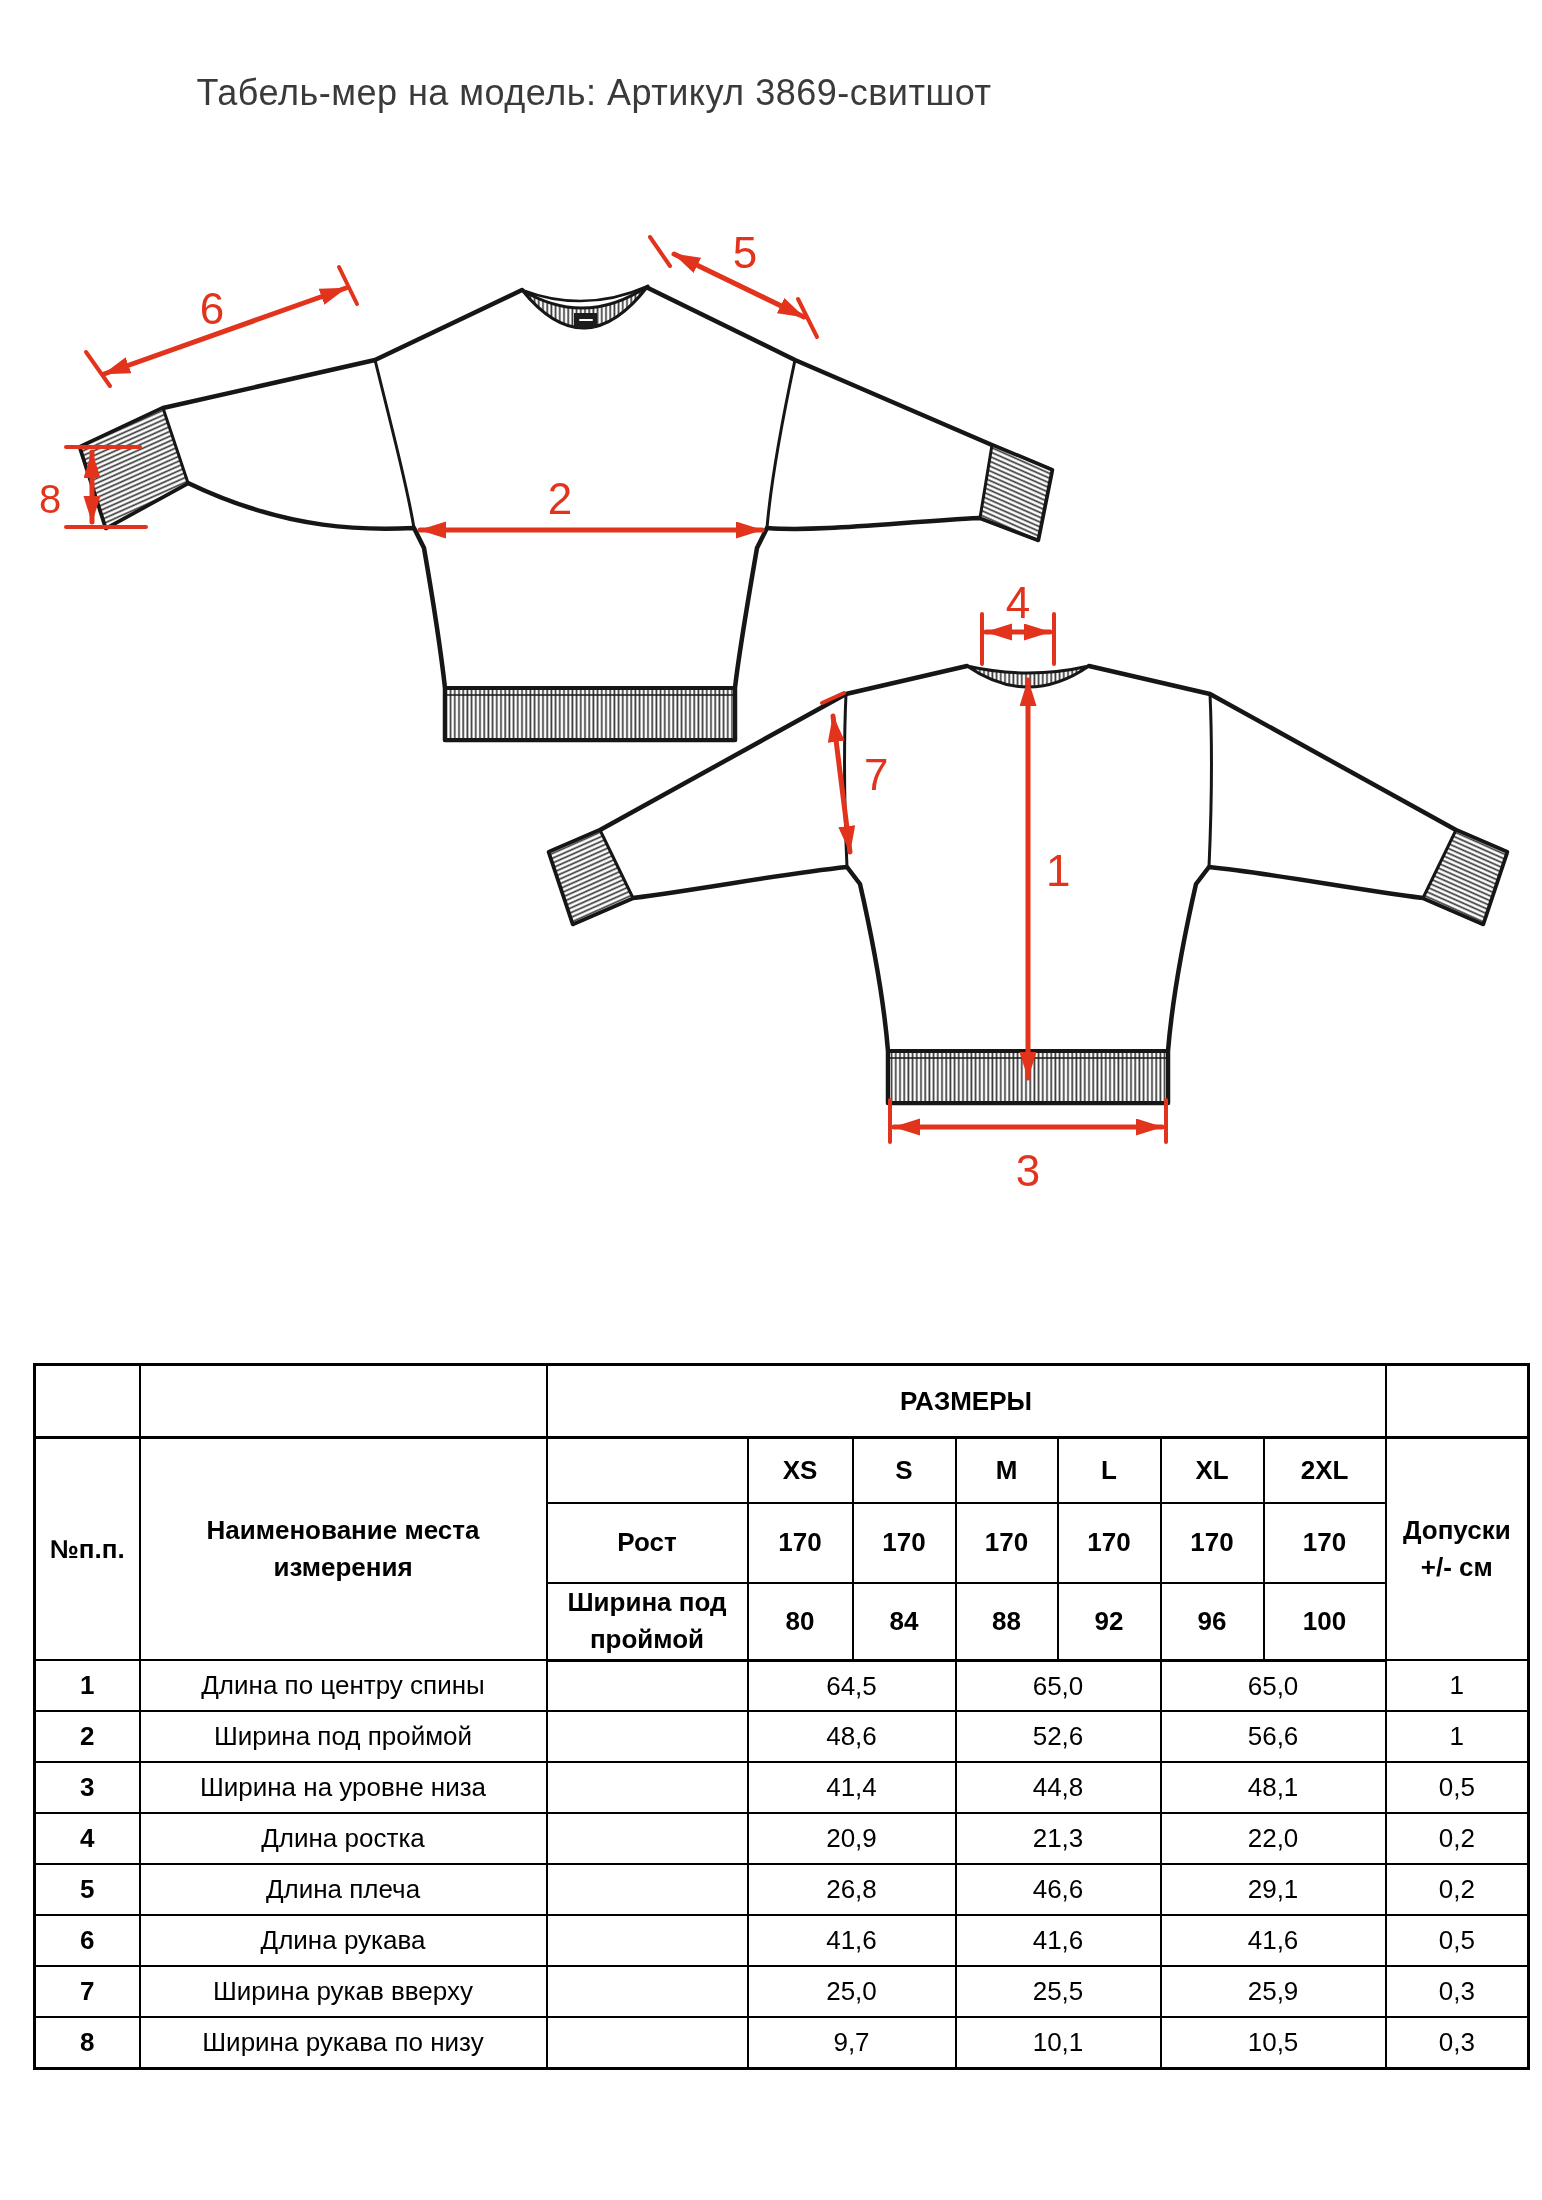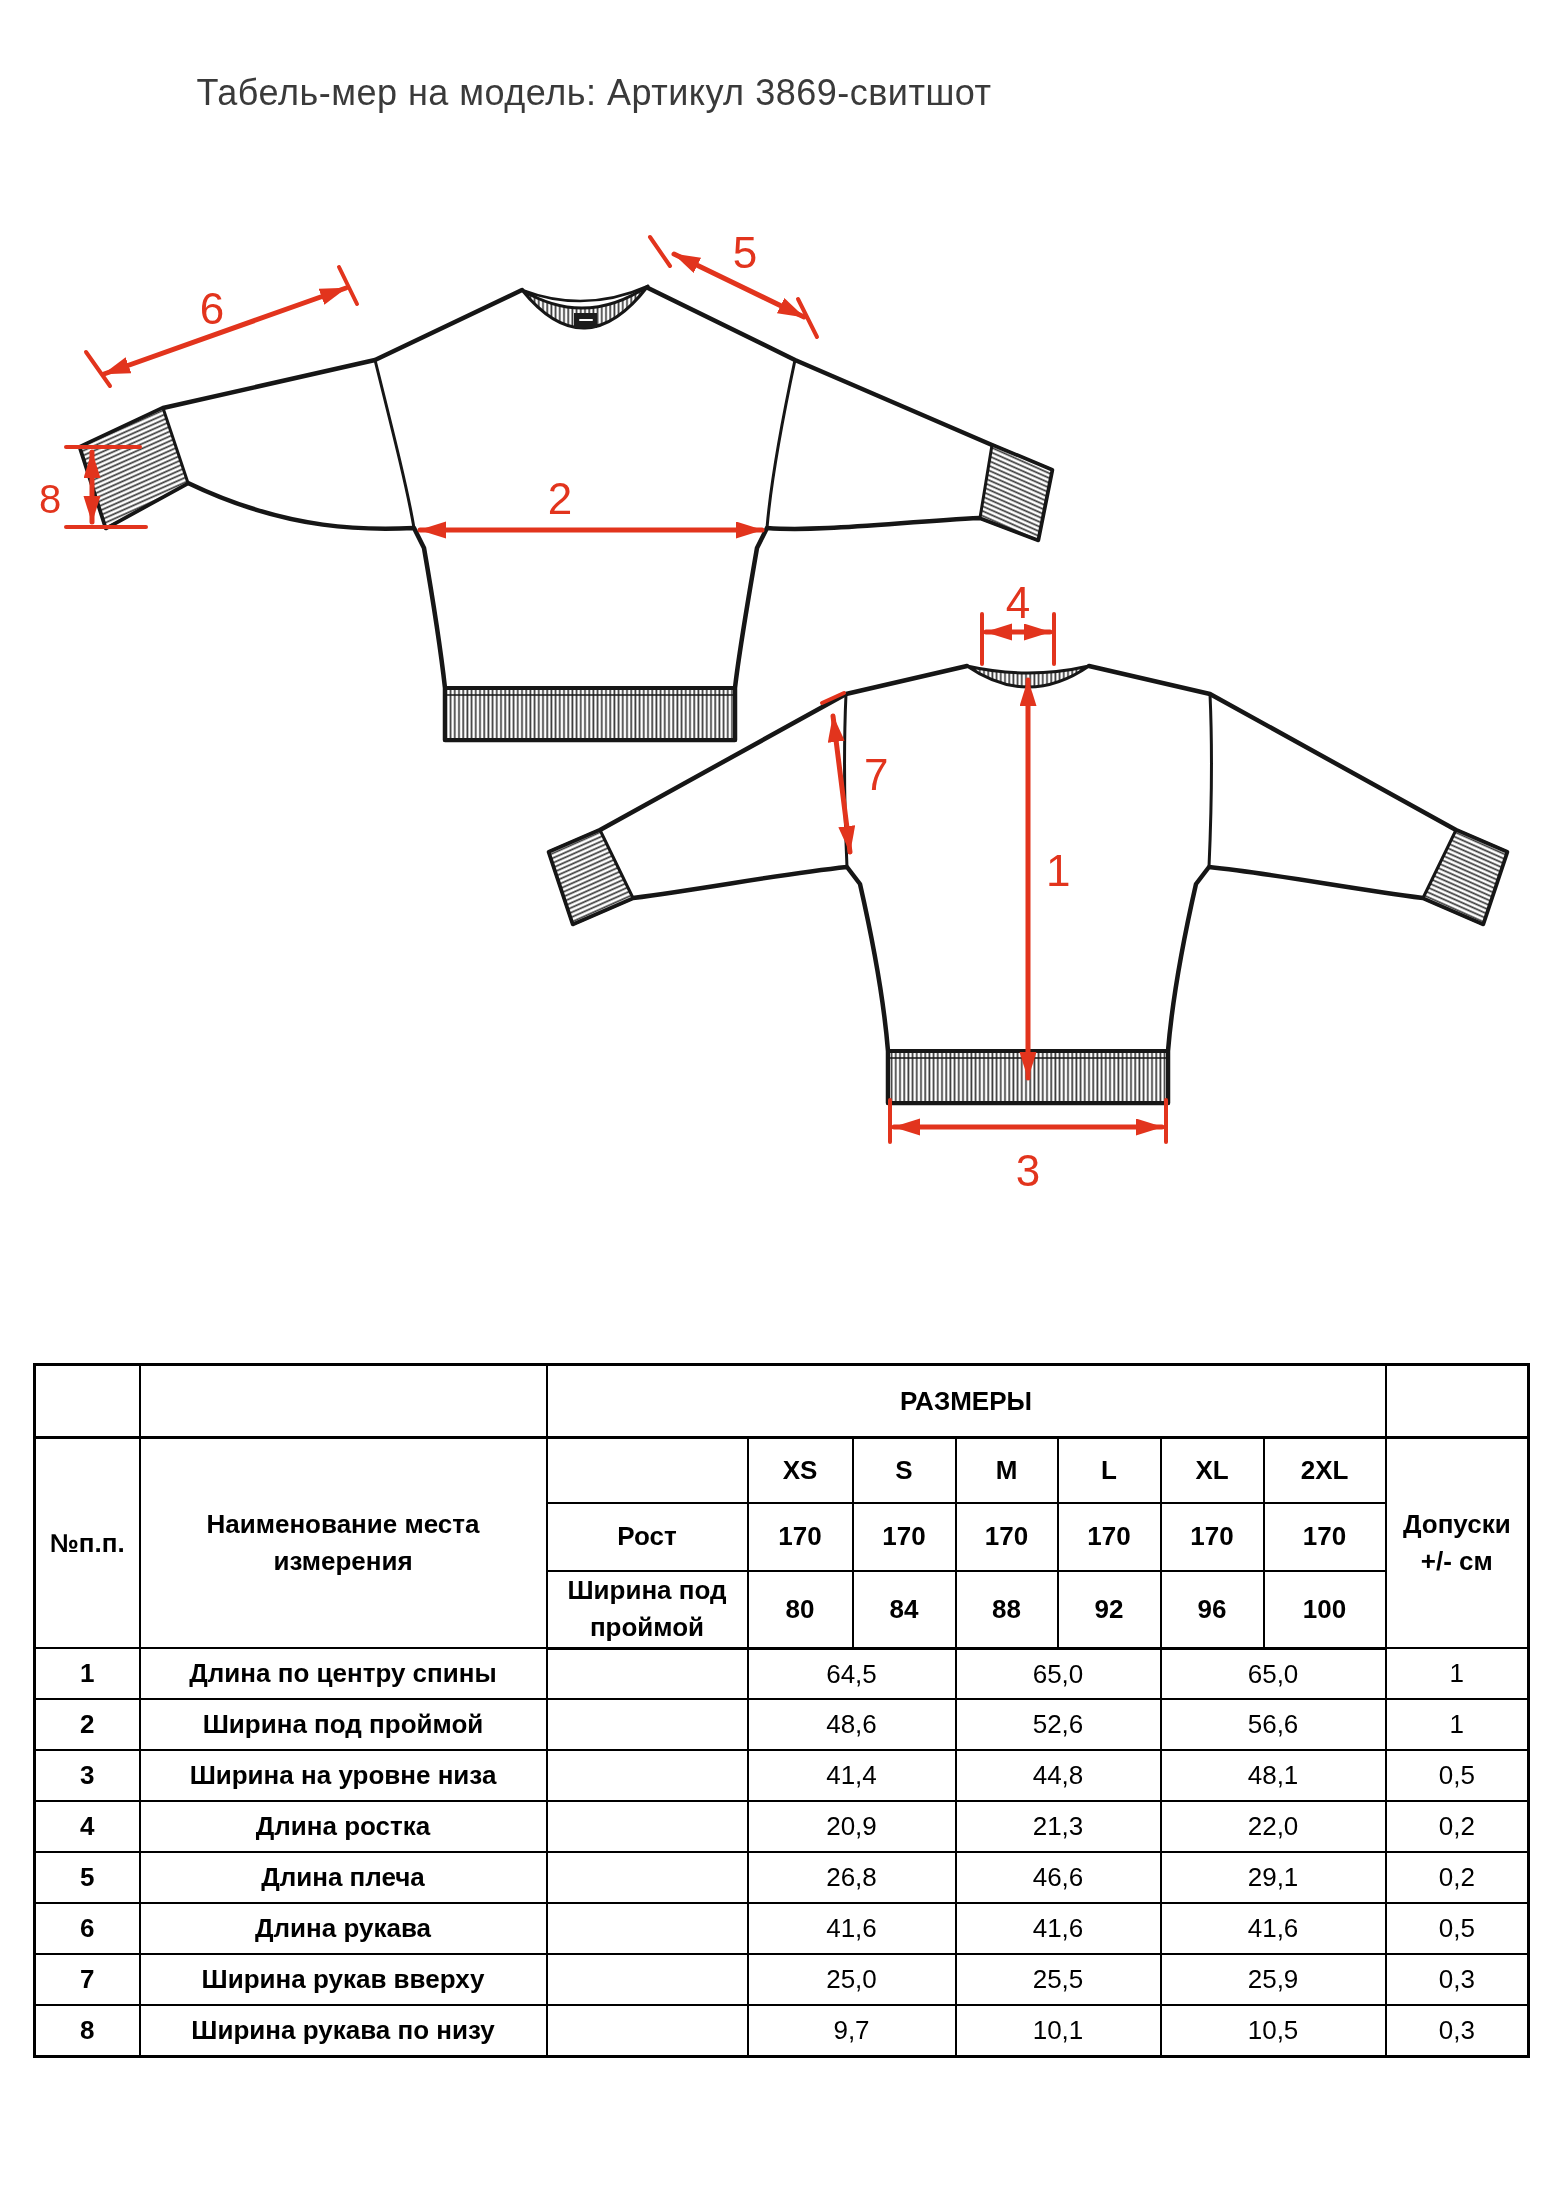--- a/index.html
+++ b/index.html
@@ -18,31 +18,31 @@
     width:1494px;border-collapse:collapse;table-layout:fixed;
     border:3px solid #000;color:#000;
   }
   table.spec td{
     border:2px solid #000;padding:0;vertical-align:middle;
     text-align:center;font-size:26px;overflow:hidden;
   }
   tr.rA td{border-bottom:3px solid #000;}
   tr.rA{height:73px;}
   tr.rB{height:65px;}
-  tr.rC{height:68px;}
+  tr.rC{height:80px;}
   tr.rD{height:73px;}
   tr.rD td{border-bottom:3px solid #000;}
   tr.rdata{height:51px;}
   .hdr{font-weight:bold;font-size:22px;}
   .sizehdr{font-weight:bold;font-size:24px;margin-left:24px;}
   .bigbold{font-weight:bold;font-size:26px;}
   .razmery{
     font-weight:bold;font-size:22px;text-align:left;padding-left:575px;
   }
-  .name-cell{text-align:left;padding-left:9px;font-weight:bold;font-size:22px;}
+  .name-cell{text-align:left;padding-left:9px;font-weight:normal;font-size:22px;}
   .tol-val{font-size:20px;}
   .wrapcell{white-space:normal;line-height:1.45;}
 </style>
 </head>
 <body>
 
 <div class="page-title">Табель-мер на модель: Артикул 3869-свитшот</div>
 
 <svg class="diagram-svg" viewBox="0 0 1542 1210">
   <defs>

